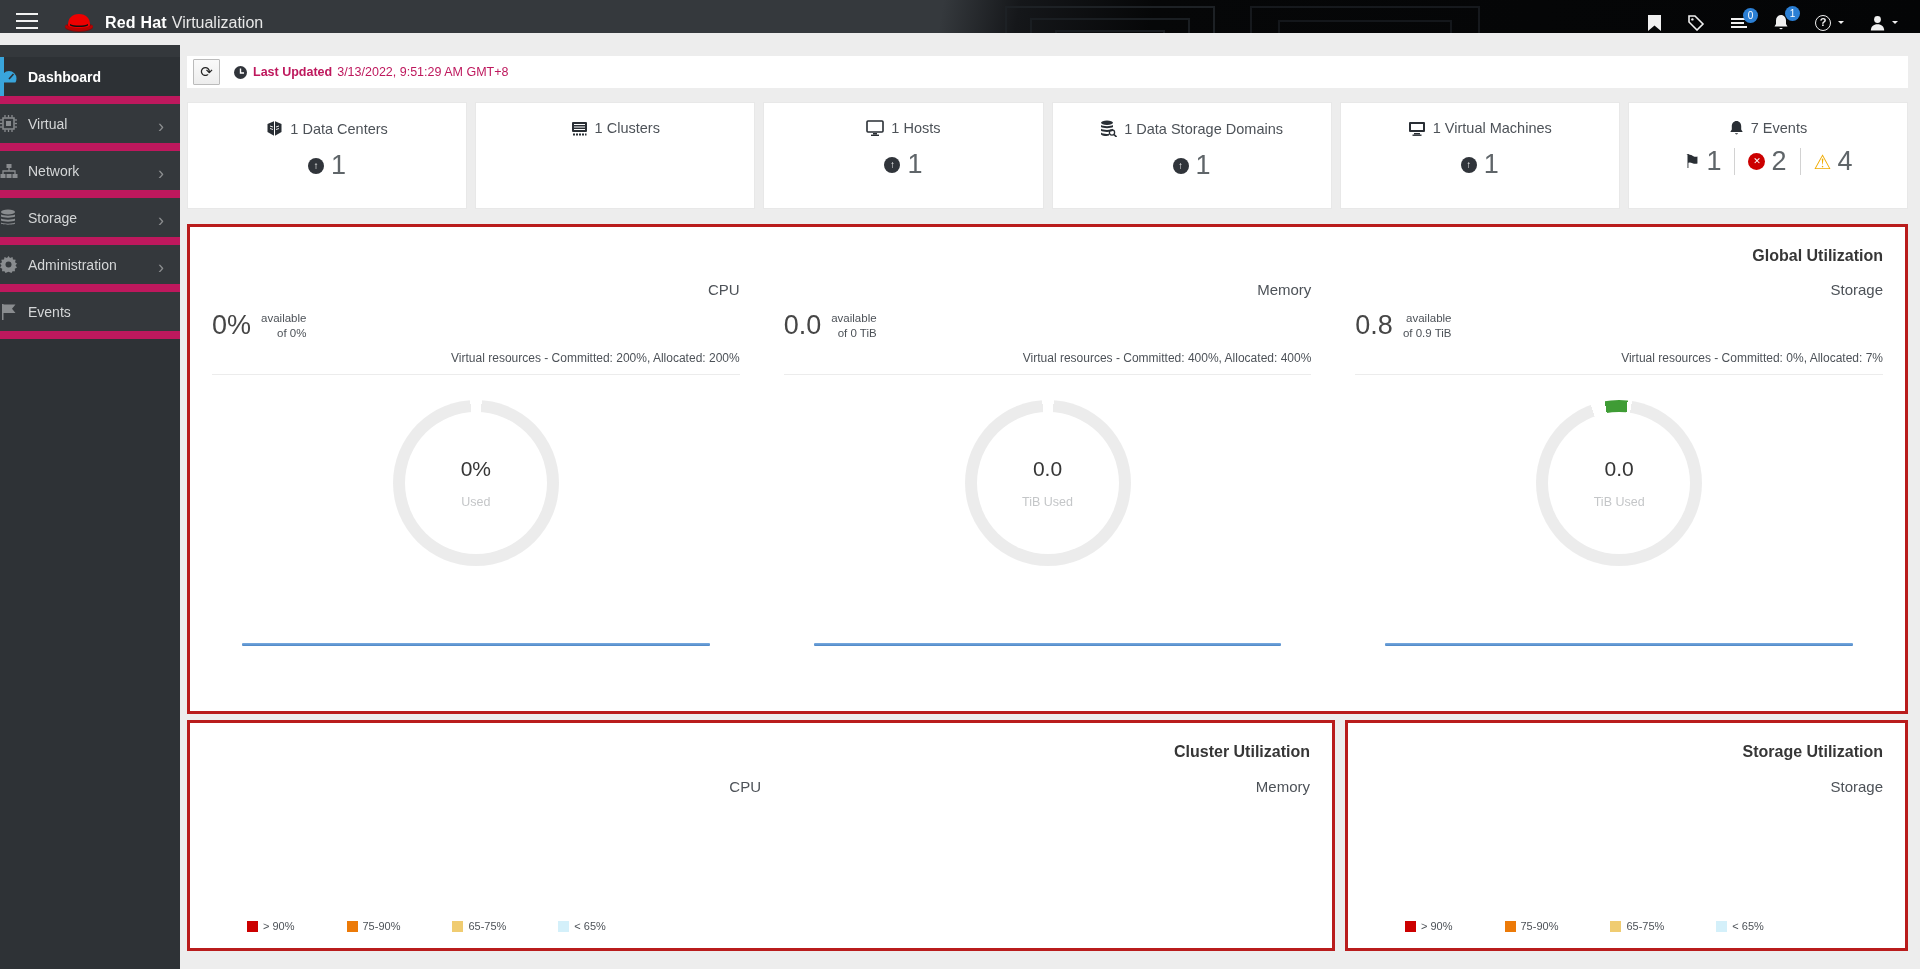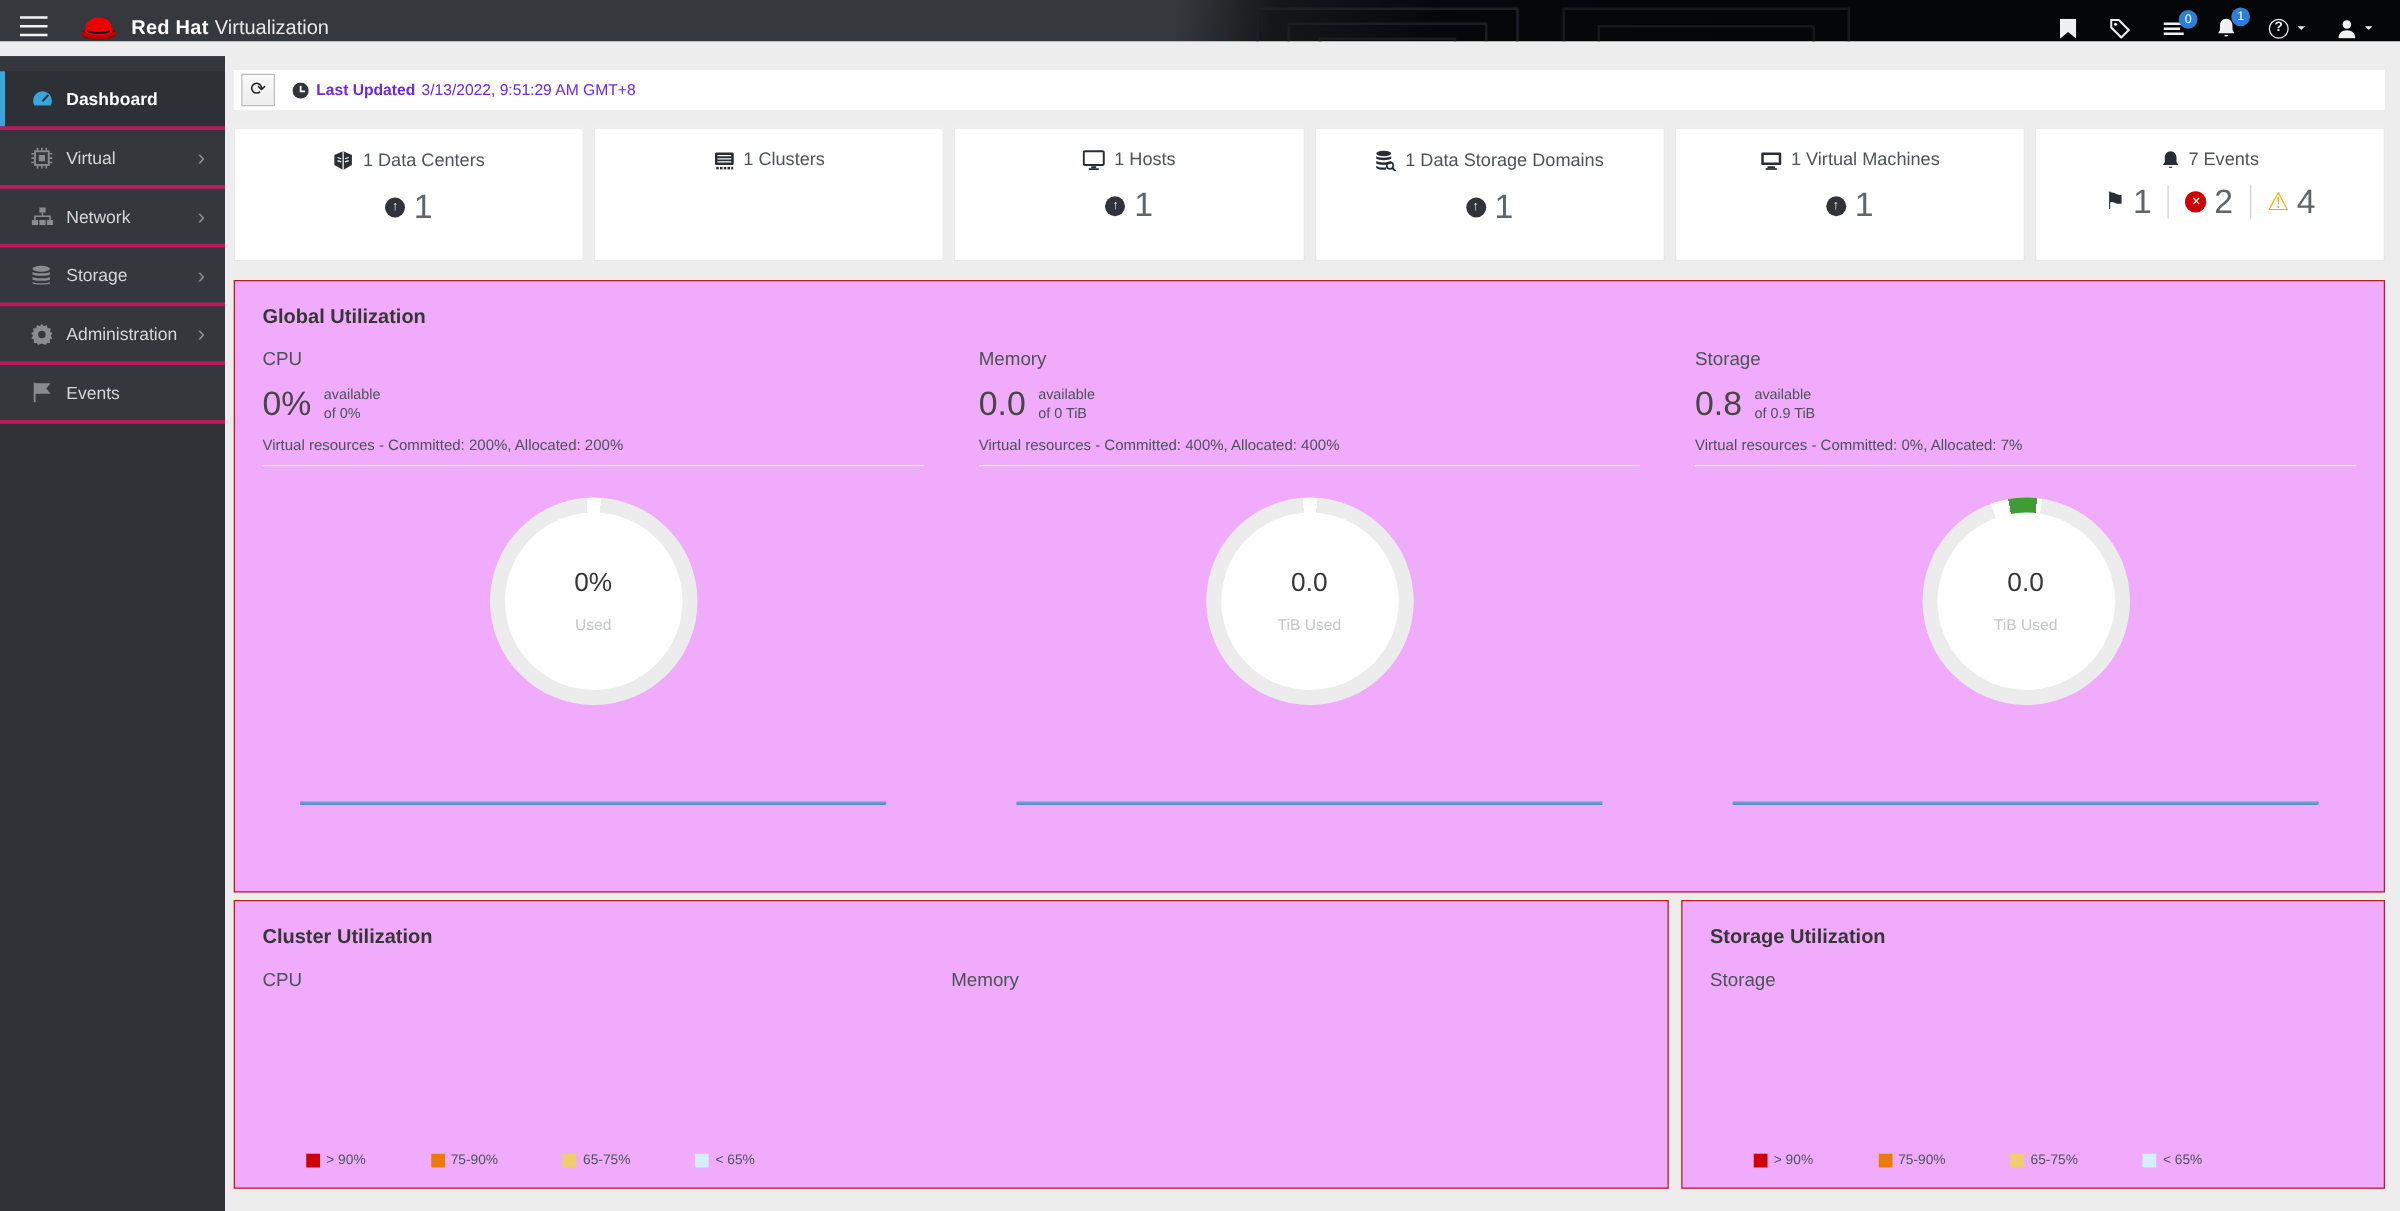--- a/index.html
+++ b/index.html
@@ -28,57 +28,57 @@
     color:#fff; font-size:10px; line-height:15px; text-align:center; padding:0 3px; }
   .tasks-lines span { display:block; height:2px; background:#f0f0f0; margin:2px 0; }
   .tasks-lines span:nth-child(1){width:16px}.tasks-lines span:nth-child(2){width:13px}.tasks-lines span:nth-child(3){width:16px}
   .help-circle { width:16px; height:16px; border:1.5px solid #f0f0f0; border-radius:50%; font-size:11px; line-height:13px;
     text-align:center; font-weight:bold; }
   .caret { display:inline-block; width:0; height:0; border:3.5px solid transparent; border-top-color:#f0f0f0; margin-left:7px; margin-top:3px; }
 
   
   .sidebar { position:absolute; top:45px; left:0; width:180px; height:924px; background:#2e3236; z-index:10; }
   .nav { background:#34383c; padding-top:12px; }
-  .nav-item { position:relative; height:47px; display:flex; align-items:center; padding-left:25px; cursor:pointer;
-    border-bottom:3px solid #be185d; color:#d4d6d7; font-size:14px; }
+  .nav-item { position:relative; height:47px; display:flex; align-items:center; cursor:pointer;
+    border-bottom:8px solid #be185d; color:#d4d6d7; font-size:14px; }
   .nav-item:first-child { border-top:2px solid #1f2226; border-top-width:0; }
   .nav-item .nicon { width:28px; color:#898c8f; display:flex; align-items:center; }
   .nav-item.active { background:#2d3135; color:#fff; font-weight:bold; }
   .nav-item.active::before { content:""; position:absolute; left:0; top:0; bottom:0; width:4px; background:#39a5dc; }
   .nav-item.active .nicon { color:#39a5dc; }
   .nav-chevron { position:absolute; right:16px; color:#8b8d8f; font-size:18px; line-height:1; top:13px; }
 
   
   .main { position:absolute; top:45px; left:180px; width:1740px; height:924px; }
   .content { margin:0 12px 0 7px; }
 
   .toolbar { margin-top:11px; height:32px; background:#fff; display:flex; align-items:center; padding-left:6px; }
   .refresh-btn { width:27px; height:26px; border:1px solid #bbb; background:linear-gradient(#fafafa,#ededed);
     border-radius:1px; text-align:center; line-height:24px; font-size:15px; color:#252525; cursor:pointer; }
-  .lu { margin-left:14px; display:flex; align-items:center; font-size:12.5px; color:#6d28d9; }
+  .lu { margin-left:14px; display:flex; align-items:center; font-size:12.5px; color:#be185d; }
   .lu .clock { margin-right:6px; display:flex; }
   .lu b { margin-right:5px; }
 
   .cards { margin-top:14px; display:flex; gap:8px; height:107px; }
   .card { flex:1; background:#fff; border:1px solid #e8e8e8; text-align:center; padding-top:17px; }
   .card-title { font-size:14.5px; color:#4d5258; display:flex; align-items:center; justify-content:center; gap:7px; }
   .card-title .cicon { color:#292e34; display:flex; }
   .card-count { margin-top:15px; display:flex; align-items:center; justify-content:center; gap:7px; cursor:pointer; }
   .up-circle { width:16px; height:16px; border-radius:50%; background:#30343a; color:#fff; font-size:10px; line-height:16px;
     text-align:center; font-weight:bold; }
   .count-num { font-size:27px; font-weight:300; color:#5f6569; line-height:1; }
   .ev-row { margin-top:12px; display:flex; align-items:center; justify-content:center; gap:13px; }
   .ev-group { display:flex; align-items:center; gap:6px; cursor:pointer; }
   .ev-sep { width:1px; height:27px; background:#d2d2d2; }
   .flag-glyph { color:#292e34; font-size:19px; }
   .err-circle { width:17px; height:17px; border-radius:50%; background:#cc0000; color:#fff; font-size:9px; line-height:17px;
     text-align:center; font-weight:bold; }
   .warn-glyph { color:#f0ab00; font-size:20px; font-weight:bold; line-height:1; }
 
-  .panel { background:#f0abfc; border:1px solid #b91c1c; }
+  .panel { background:#ffffff; border:3px solid #b91c1c;text-align:right; }
   .global-panel { margin-top:15px; height:490px; padding:20px 22px; }
   .panel-title { font-size:16px; color:#363636; }
   .gu-cols { display:flex; gap:44px; margin-top:16px; }
   .gu-col { flex:1; }
   .gu-name { font-size:15px; color:#4d5258; }
   .gu-valrow { display:flex; align-items:flex-start; margin-top:13px; }
   .gu-big { font-size:27px; font-weight:300; color:#464646; line-height:1.05; }
   .gu-sub { margin-left:10px; font-size:11.5px; color:#4d5258; line-height:1.3; }
   .gu-virtual { margin-top:10px; font-size:12px; color:#4d5258; }
   .gu-divider { border-top:1px solid #ececec; margin-top:9px; }

